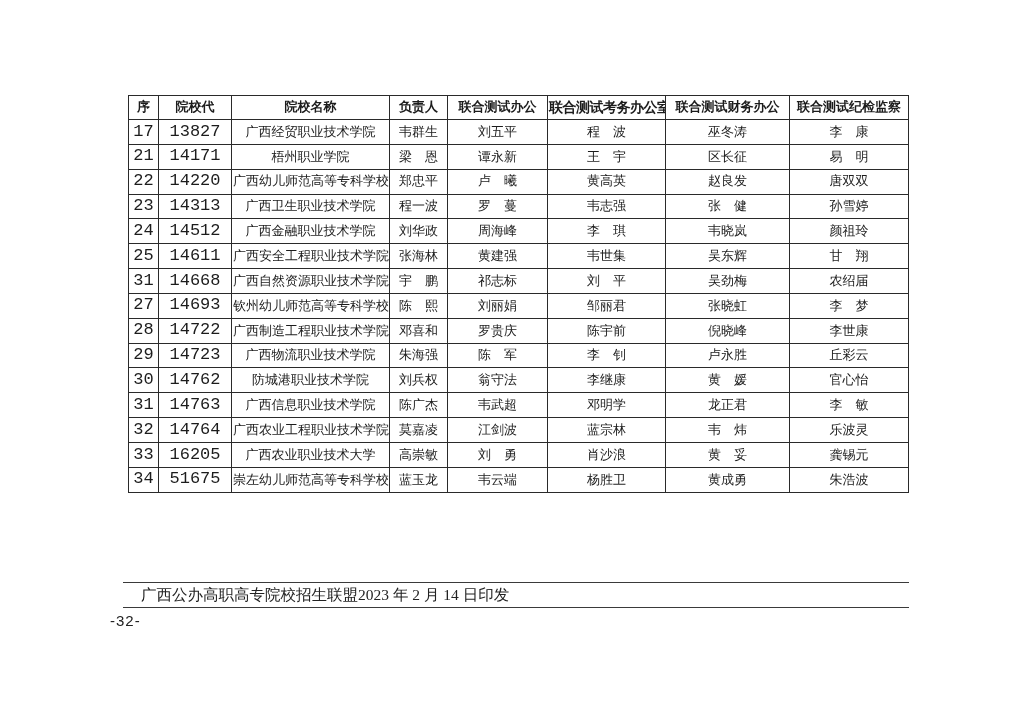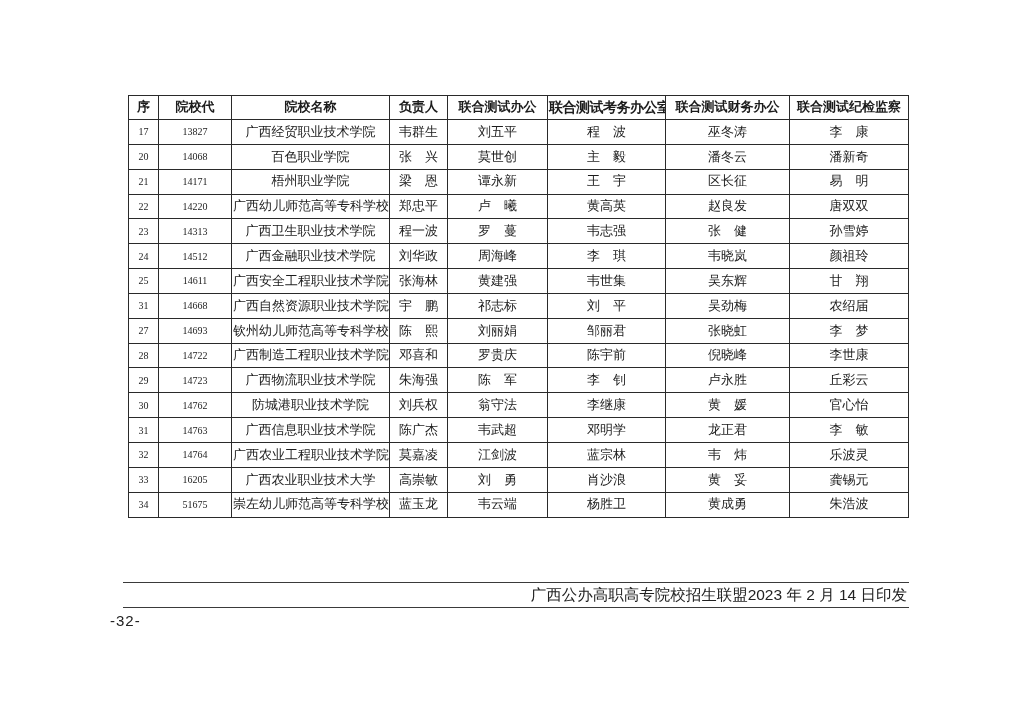--- a/index.html
+++ b/index.html
@@ -35,34 +35,34 @@
     padding: 0 1px;
     overflow: hidden;
     white-space: nowrap;
     color: #1c1c1c;
   }
   table.roster { border: 1.5px solid #2a2a2a; }
   table.roster thead tr { height: 24px; }
   table.roster tbody tr { height: 24.85px; }
   table.roster th { font-weight: 600; }
   table.roster th.condensed { font-size: 14px; letter-spacing: -0.5px; }
-  table.roster td.num { font-family: Liberation Serif, serif; font-size: 10px; }
+  table.roster td.num { font-family: Liberation Mono, monospace; font-size: 17px; }
   
   .footer-band {
     position: absolute;
     left: 123px;
     top: 582px;
     width: 786px;
     height: 26px;
     border-top: 1px solid #3a3a3a;
     border-bottom: 1px solid #3a3a3a;
     display: flex;
-    justify-content: flex-end;
+    justify-content: flex-start;
     align-items: center;
-    font-family: Liberation Sans, sans-serif;
+    font-family: Liberation Serif, serif;
     font-size: 15.5px;
     color: #222;
   }
   .footer-band .left { padding-left: 18px; }
   .footer-band .right { padding-right: 2px; }
   
   .page-number {
     position: absolute;
     left: 110px;
     top: 612px;
@@ -105,30 +105,20 @@
           <td class="num">17</td>
           <td class="num">13827</td>
           <td>广西经贸职业技术学院</td>
           <td>韦群生</td>
           <td>刘五平</td>
           <td>程　波</td>
           <td>巫冬涛</td>
           <td>李　康</td>
         </tr>
         <tr>
-          <td class="num">20</td>
-          <td class="num">14068</td>
-          <td>百色职业学院</td>
-          <td>张　兴</td>
-          <td>莫世创</td>
-          <td>主　毅</td>
-          <td>潘冬云</td>
-          <td>潘新奇</td>
-        </tr>
-        <tr>
           <td class="num">21</td>
           <td class="num">14171</td>
           <td>梧州职业学院</td>
           <td>梁　恩</td>
           <td>谭永新</td>
           <td>王　宇</td>
           <td>区长征</td>
           <td>易　明</td>
         </tr>
         <tr>

